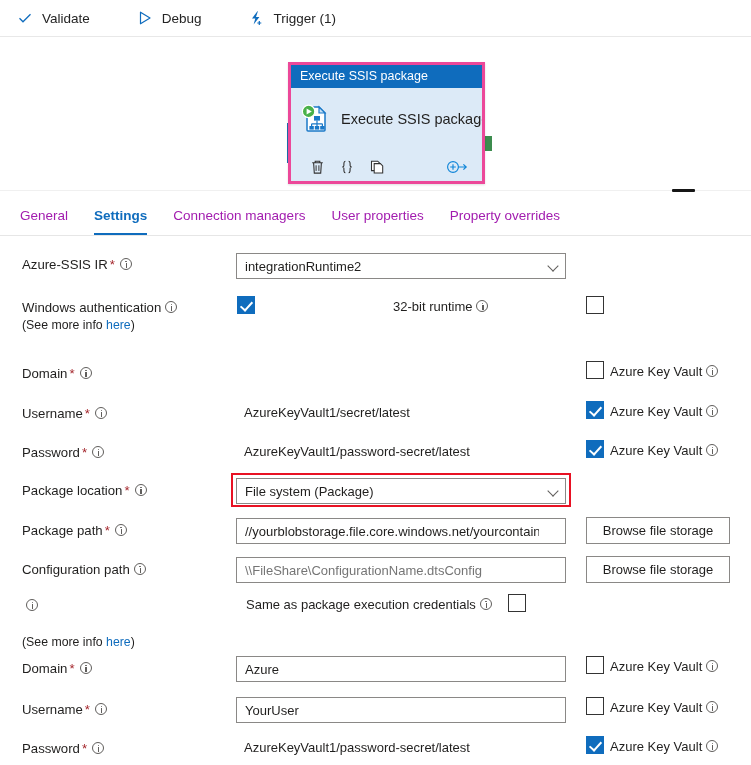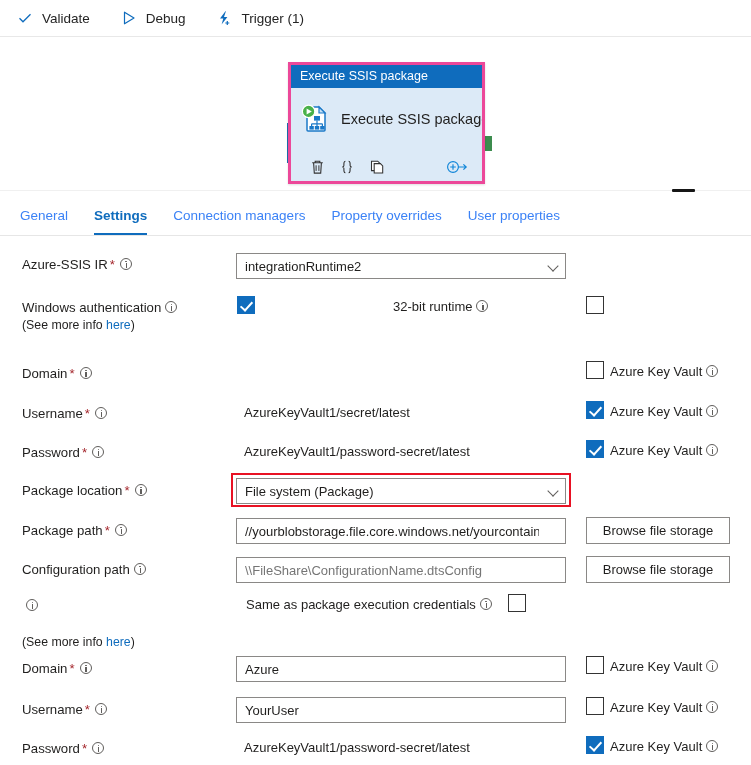--- a/index.html
+++ b/index.html
@@ -11,21 +11,21 @@
     font-family: "Liberation Sans", sans-serif;
     color: #201f1e;
     overflow: hidden;
   }
   #app { position: relative; width: 751px; height: 765px; background:#fff; }
 
   
   .cmdbar {
     position: absolute; left:0; top:0; width:751px; height:37px;
     background:#ffffff; border-bottom:1px solid #e8e8e8;
-    display:flex; align-items:center; padding-left:14px; gap:0px;
+    display:flex; align-items:center; padding-left:14px; gap:16px;
   }
   .cmd {
     display:flex; align-items:center; gap:8px;
     height:30px; padding:0 14px 0 2px;
     font-size:13.5px; color:#242424; cursor:pointer;
     background:transparent; border:none;
     font-family:"Liberation Sans", sans-serif;
   }
   .cmd + .cmd { margin-left:14px; }
   .cmd .glyph { width:18px; height:18px; display:inline-flex; align-items:center; justify-content:center; }
@@ -83,21 +83,21 @@
   }
 
   
   .tabs {
     position:absolute; left:0; top:196px; width:751px; height:40px;
     display:flex; align-items:flex-end; padding-left:20px;
     border-bottom:1px solid #e6e6e6; background:#ffffff;
   }
   .tab {
     position:relative; height:36px; line-height:34px;
-    font-size:13.5px; color:#3b82f6; cursor:pointer;
+    font-size:13.5px; color:#a21caf; cursor:pointer;
     margin-right:26px; white-space:nowrap;
   }
   .tab.active { font-weight:bold; color:#0f6cbd; }
   .tab.active:after {
     content:""; position:absolute; left:0; right:0; bottom:0;
     height:2.5px; background:#0f6cbd;
   }
 
   
   .form {
@@ -260,22 +260,22 @@
     </div>
   </div>
 
   <div class="splitter-line"></div>
   <div class="splitter-grip"></div>
 
   <div class="tabs">
     <div class="tab">General</div>
     <div class="tab active">Settings</div>
     <div class="tab">Connection managers</div>
+    <div class="tab">User properties</div>
     <div class="tab">Property overrides</div>
-    <div class="tab">User properties</div>
   </div>
 
   <div class="form">
 
     <div class="lbl" style="top:19px;">
       <span>Azure-SSIS IR</span><span class="req">*</span><span class="info"></span>
     </div>
     <div class="ctl-wrap" style="top:16px;">
       <input class="ctl" readonly="" value="integrationRuntime2" style="">
       <span class="chev"></span>

